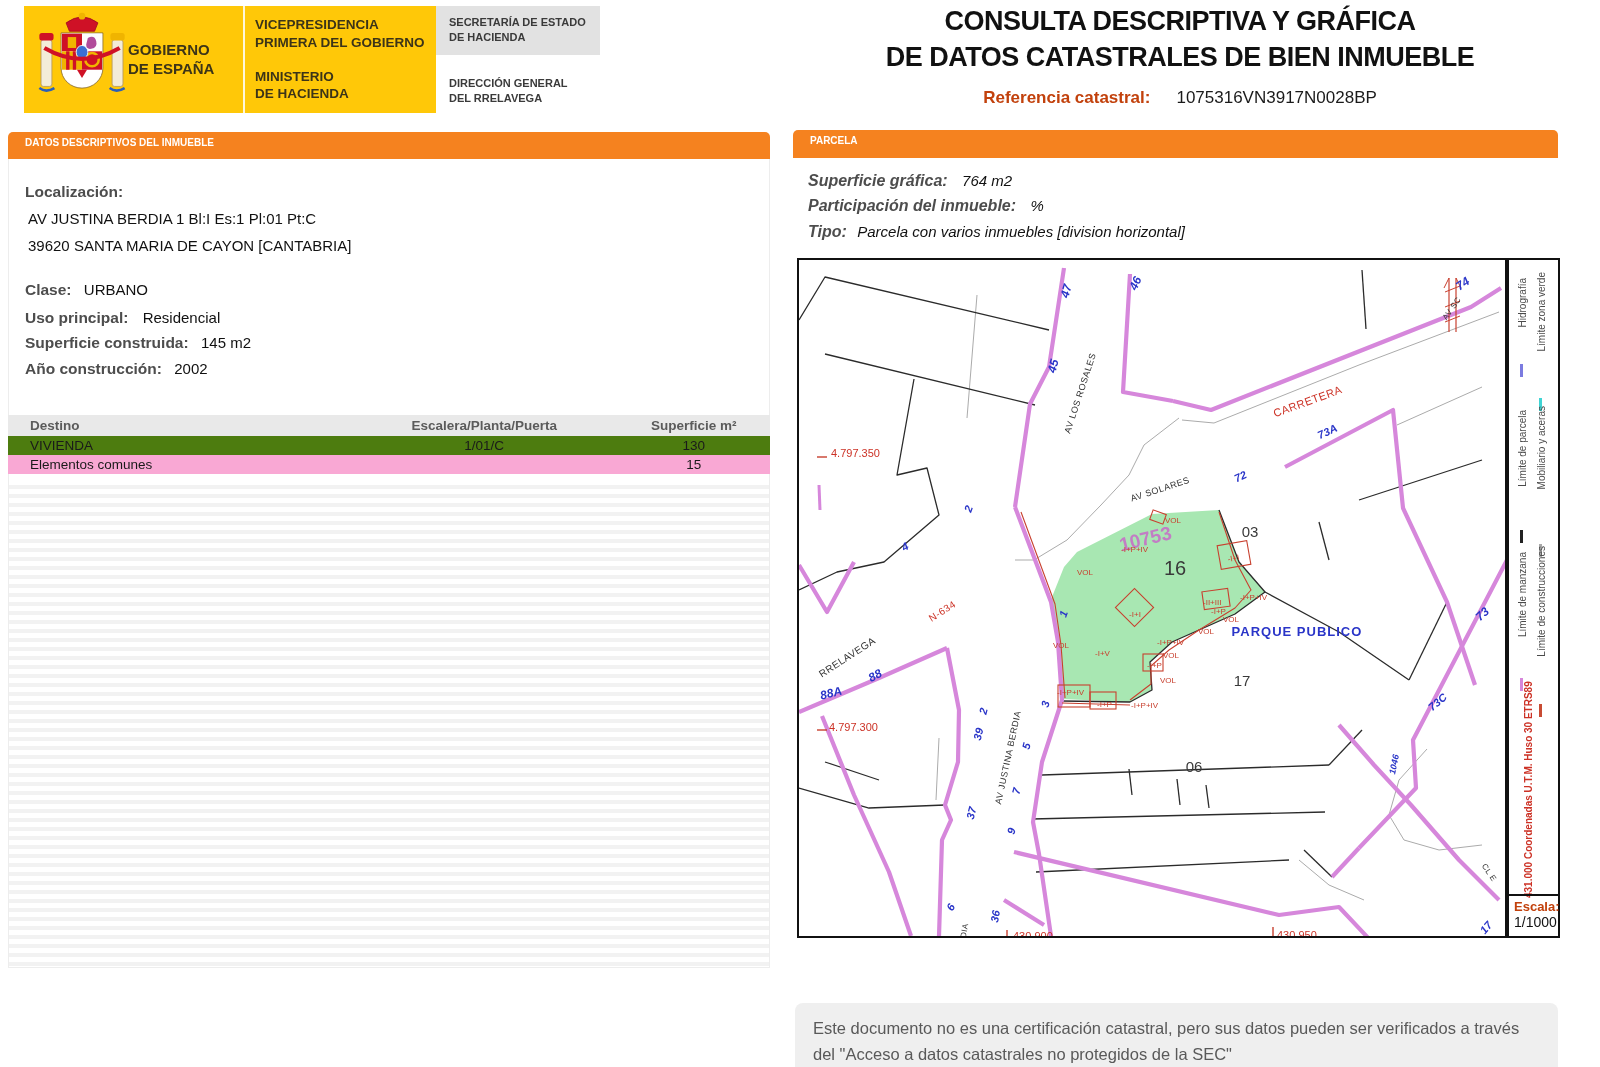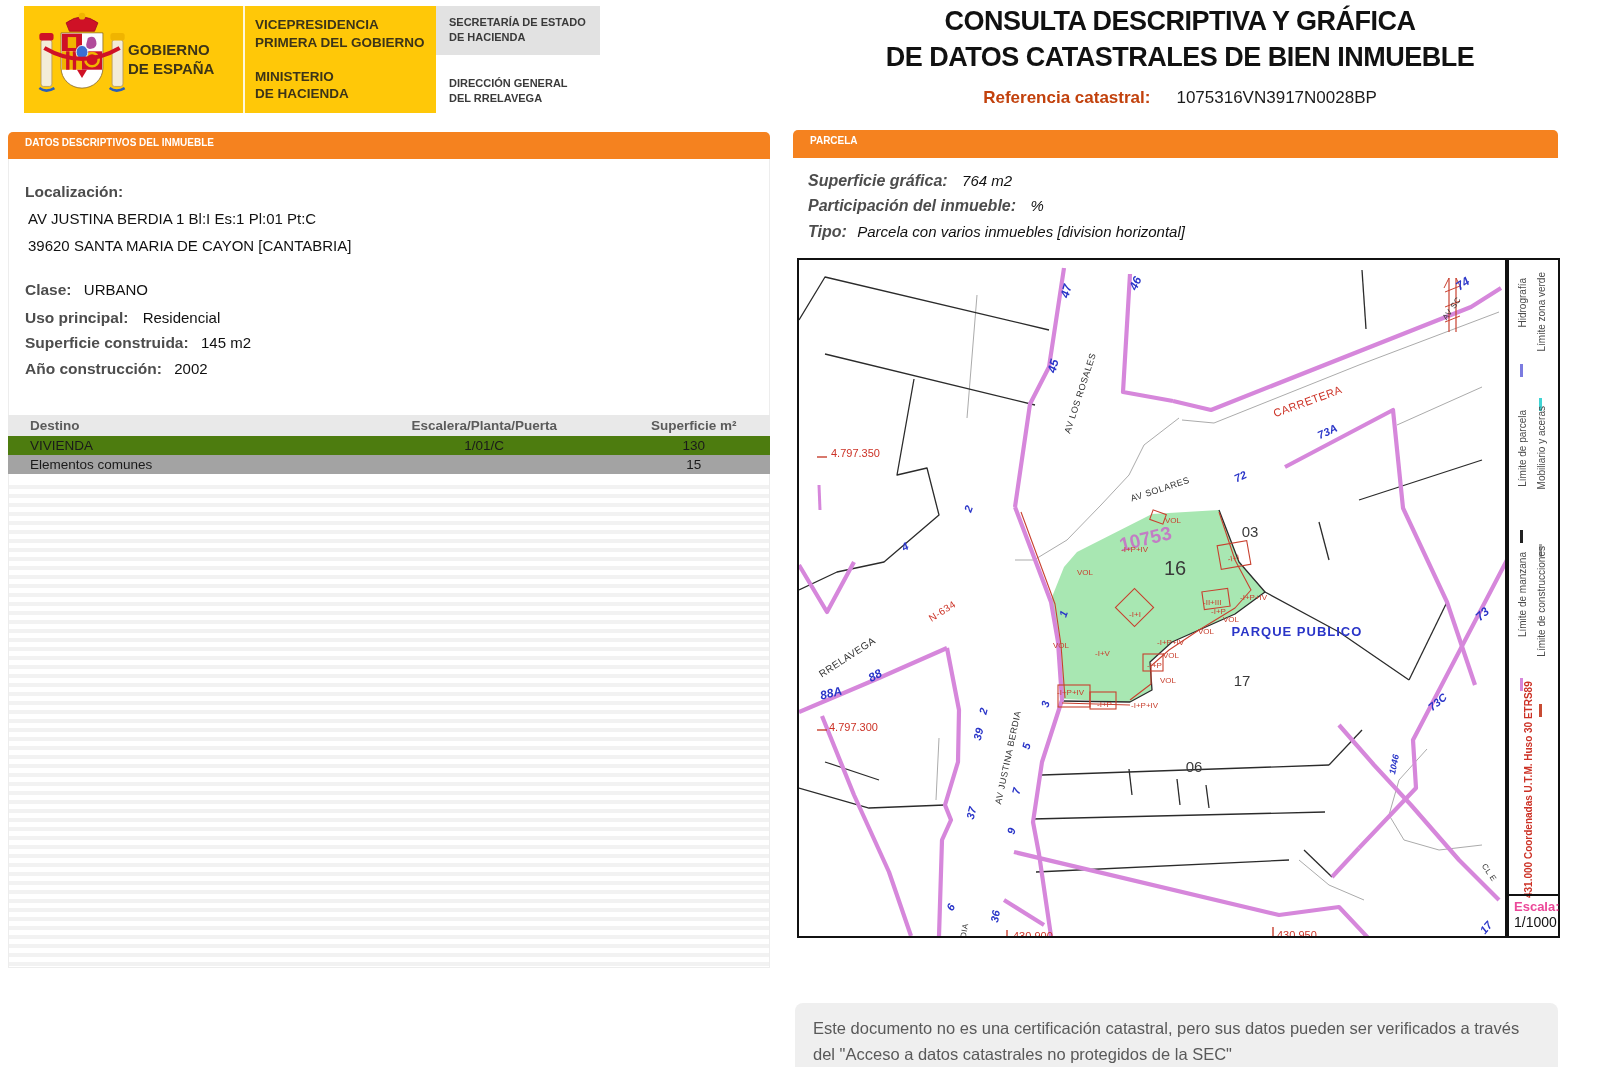--- a/index.html
+++ b/index.html
@@ -34,21 +34,21 @@
   .fld-val{color:#111;font-size:15px;}
   #loc-lbl{left:25px;top:183px;}
   #addr1{left:28px;top:210px;}
   #addr2{left:28px;top:237px;}
   .pair{position:absolute;left:25px;font-size:15.5px;}
   #construccion-ttl{left:25px;top:392px;font-weight:bold;color:#7f1d1d;font-size:15.5px;margin-top:40px;}
   #ctable{left:8px;top:415px;width:762px;border-collapse:collapse;font-size:13.5px;}
   #ctable th{background:#E9E9E9;color:#5b5b5b;font-weight:bold;text-align:left;padding:3px 8px;}
   #ctable td{padding:2px 8px;}
   #ctable .r1 td{background:#4d7c0f;}
-  #ctable .r2 td{background:#a3a3a3;}
+  #ctable .r2 td{background:#f9a8d4;}
   #ctable th.c2,#ctable td.c2{text-align:center;}
   #ctable th.c3,#ctable td.c3{text-align:center;}
   #stripes{left:9px;top:480px;width:760px;height:486px;
     background:repeating-linear-gradient(180deg,#ffffff 0 5px,#f2f2f2 5px 9px);}
 
   
   .rpair{position:absolute;left:808px;font-size:16px;font-style:italic;}
   .rpair .fld-lbl{font-size:16px;}
 
   
@@ -63,21 +63,21 @@
   text.rc{fill:#CC3226;}
   text.mg{fill:#C963C9;font-weight:bold;opacity:.8;}
 
   
   #legend{left:1507px;top:258px;width:53px;height:680px;border:2px solid #111;box-sizing:border-box;background:#fff;}
   .vtext{writing-mode:vertical-rl;transform:rotate(180deg);white-space:nowrap;font-size:10px;color:#4a4a4a;}
   .lg-item{position:absolute;}
   .lg-swatch{position:absolute;width:2.5px;height:13px;}
   #coord-text{position:absolute;font-size:10px;font-weight:bold;color:#CC3226;}
   #escala{position:absolute;left:0;right:0;bottom:0;height:42px;border-top:2px solid #111;padding:3px 5px;box-sizing:border-box;}
-  #escala .e1{font-weight:bold;font-size:13px;color:#ec4899;}
+  #escala .e1{font-weight:bold;font-size:13px;color:#c2410c;}
   #escala .e2{font-size:14px;color:#111;}
 
   
   #disclaimer{left:795px;top:1003px;width:763px;height:80px;background:#EFEFEF;border-radius:8px;
     padding:13px 18px;box-sizing:border-box;font-size:16.5px;color:#595959;line-height:1.55;}
 </style>
 </head>
 <body>
 
 <div id="page">

